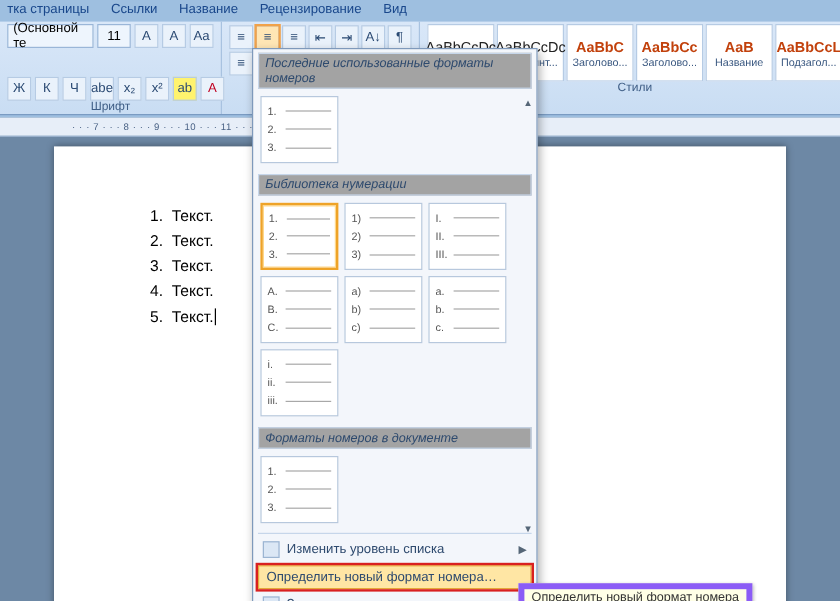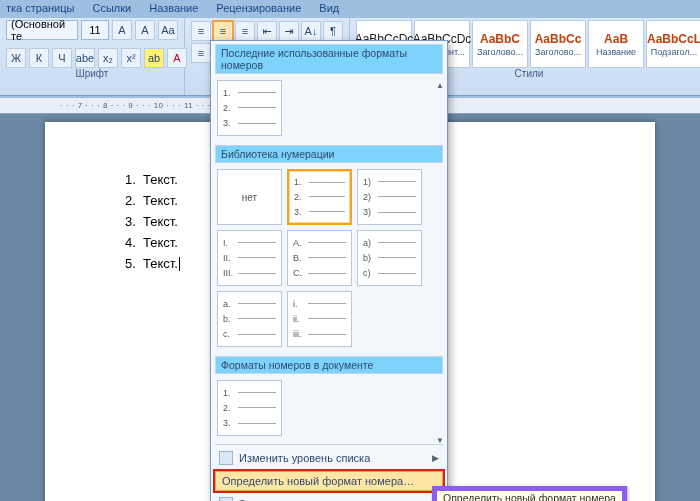--- a/index.html
+++ b/index.html
@@ -8,21 +8,21 @@
   
   .tabs { display: flex; gap: 18px; padding: 2px 11px 4px 6px; font-size: 11px; color: #19478b; }
   .tabs span { cursor: default; }
 
   
   .ribbon { background: linear-gradient(#d9e7f8, #c9ddf3); border-bottom: 1px solid #7a9bc2; height: 78px; display: flex; }
   .group { border-right: 1px solid #a8c2e0; padding: 2px 6px 1px 6px; display: flex; flex-direction: column; justify-content: space-between; }
   .group-content { flex: 1; display: flex; align-items: center; gap: 4px; }
   .group-title { font-size: 10px; color: #3f5e86; text-align: center; padding-bottom: 19px; }
 
-  .font-row1 { display: flex; gap: 3px; margin-bottom: 4px; }
+  .font-row1 { display: flex; gap: 3px; margin-bottom: 20px; }
   .font-row2 { display: flex; gap: 3px; }
   .ctl { background: #eef5fd; border: 1px solid #9ab6d8; height: 20px; font-size: 11px; display: inline-flex; align-items: center; justify-content: center; }
   .combo { padding: 0 4px; }
   .icon-btn { width: 20px; height: 20px; background: #eaf2fb; border: 1px solid #b6cbe4; display: inline-flex; align-items: center; justify-content: center; font-size: 11px; color: #2b4a73; }
   .para-group { display: grid; grid-template-columns: repeat(7, 20px); grid-auto-rows: 20px; gap: 2px; }
   .numbering-btn { outline: 2px solid #f0a24a; outline-offset: -1px; background: #ffe6b5; }
 
   .styles-group { flex: 1; }
   .style-gallery { display: flex; gap: 2px; height: 48px; align-items: center; overflow: hidden; }
   .style-item { width: 56px; height: 48px; background: #fff; border: 1px solid #b6cbe4; display: flex; flex-direction: column; align-items: center; justify-content: center; font-size: 9px; color: #3a5880; }
@@ -33,21 +33,21 @@
   .workspace { position: absolute; top: 98px; left: 0; right: 0; bottom: 0; background: #6d88a5; }
   .ruler { height: 16px; background: #e7eef8; border-bottom: 1px solid #8aa5c4; font-size: 8px; color: #4a6285; display: flex; align-items: center; padding-left: 60px; letter-spacing: 0.5px; white-space: nowrap; overflow: hidden; }
   .page { position: absolute; top: 24px; left: 45px; width: 610px; height: 460px; background: #fff; box-shadow: 0 0 6px rgba(0,0,0,.4); padding: 50px 80px; }
   .doc-list { list-style: none; font-size: 13px; color: #000; }
   .doc-list li { margin-bottom: 6px; }
   .doc-list li::before { content: attr(data-num) ".  "; white-space: pre; }
   .cursor { display: inline-block; width: 1px; height: 14px; background: #000; vertical-align: text-bottom; margin-left: 1px; }
 
   
   .panel { position: absolute; top: 40px; left: 210px; width: 238px; background: #f3f6fb; border: 1px solid #7e99bb; box-shadow: 2px 3px 8px rgba(0,0,0,.35); z-index: 50; }
-  .panel-section-title { background: #7dd3fc; border: 1px solid #c6d6ea; margin: 3px 4px 2px 4px; padding: 2px 5px; font-size: 10.5px; color: #2e4a6e; }
+  .panel-section-title { background: #a3a3a3; border: 1px solid #c6d6ea; margin: 3px 4px 2px 4px; padding: 2px 5px; font-size: 10.5px; color: #2e4a6e; font-style: italic; }
   .gallery { display: flex; flex-wrap: wrap; gap: 5px; padding: 4px 6px 6px 6px; }
   .thumb { width: 65px; height: 56px; background: #fff; border: 1px solid #b7c8dd; font-size: 9px; color: #555; padding: 4px 5px; display: flex; flex-direction: column; justify-content: space-around; }
   .thumb.none { align-items: center; justify-content: center; font-size: 10px; }
   .thumb.selected { border: 2px solid #eea328; box-shadow: 0 0 0 1px #ffd88a inset; }
   .thumb .row { display: flex; align-items: center; gap: 3px; }
   .thumb .num { width: 12px; }
   .thumb .line { flex: 1; height: 1px; background: #a8a8a8; }
   .panel-sep { height: 1px; background: #c6d6ea; margin: 2px 4px; }
   .panel-item { display: flex; align-items: center; gap: 6px; padding: 4px 8px; font-size: 11px; color: #2e4a6e; }
   .panel-item .arrow { margin-left: auto; font-size: 9px; color: #567; }
@@ -176,21 +176,20 @@
         </div>
       <div class="row">
           <span class="num">3.</span>
           <span class="line"></span>
         </div>
     </div>
   </div>
 
   <div class="panel-section-title">Библиотека нумерации</div>
   <div class="gallery">
-    <div class="thumb none">нет</div>
     <div class="thumb selected">
       <div class="row">
           <span class="num">1.</span>
           <span class="line"></span>
         </div>
       <div class="row">
           <span class="num">2.</span>
           <span class="line"></span>
         </div>
       <div class="row">

